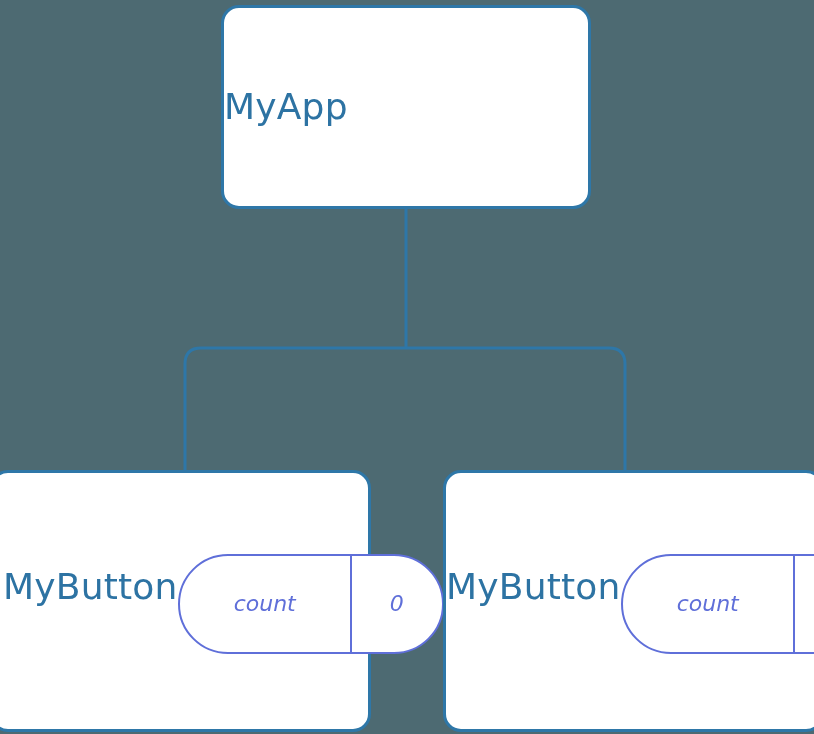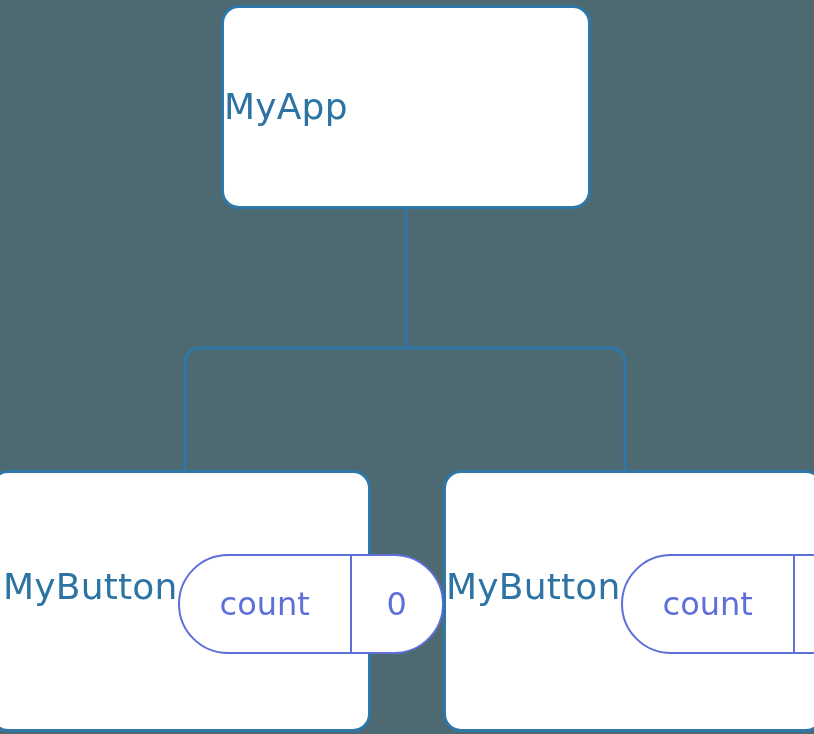--- a/index.html
+++ b/index.html
@@ -91,23 +91,24 @@
     border-radius: 50px;
     background: #ffffff;
     overflow: hidden;
   }
   .pill-key,
   .pill-value {
     display: flex;
     align-items: center;
     justify-content: center;
     color: #5f6fd9;
-    font-size: 32px;
+    font-size: 22px;
     line-height: 1;
     white-space: nowrap;
+    font-style: italic;
   }
   .pill-key {
     flex: 0 0 65%;
     border-right: 2px solid #5f6fd9;
   }
   .pill-value {
     flex: 1 1 auto;
   }
 </style>
 </head>

